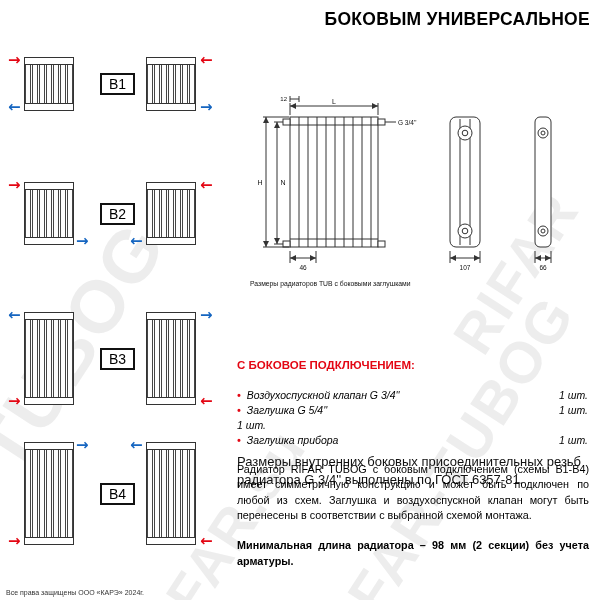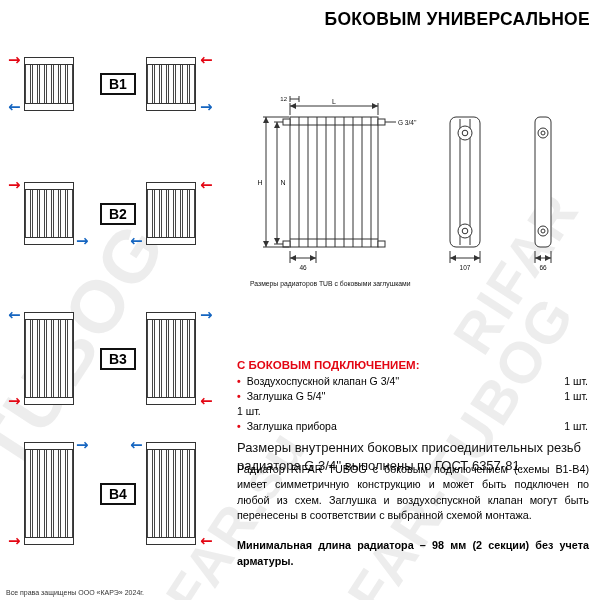--- a/index.html
+++ b/index.html
@@ -23,39 +23,39 @@
   #b4{top:442px;height:103px}
   .rad{position:absolute;top:0;bottom:0;width:50px;box-sizing:border-box;border:1px solid #333;
        background:repeating-linear-gradient(90deg,#444 0 1px,#fdfdfd 1px 5px,#444 5px 6px,#fff 6px 7px);}
   .rad::before,.rad::after{content:"";position:absolute;left:-1px;right:-1px;height:6px;
        background:#fff;border:1px solid #333;}
   .rad::before{top:-1px}
   .rad::after{bottom:-1px}
   .rad.left{left:16px}
   .rad.right{left:138px}
   .scheme-label{position:absolute;left:92px;top:50%;transform:translateY(-50%);
-       border:2px solid #111;background:#fff;font-weight:bold;font-size:14px;padding:1px 7px;}
+       border:2px solid #111;background:#fff;font-weight:normal;font-size:14px;padding:1px 7px;}
   .arrow{position:absolute;font-weight:bold;font-size:15px;line-height:1;
          font-family:"DejaVu Sans",sans-serif;}
   .arrow.red{color:#e30613}
   .arrow.blue{color:#1565c0}
   .a-tl{left:0;top:-4px} .a-bl{left:0;bottom:-4px}
   .a-tr{left:192px;top:-4px} .a-br{left:192px;bottom:-4px}
   .a-ti-l{left:68px;top:-4px} .a-bi-l{left:68px;bottom:-4px}
   .a-ti-r{left:122px;top:-4px} .a-bi-r{left:122px;bottom:-4px}
 
   
   .drawing{position:absolute;left:250px;top:95px;width:340px;height:195px;}
   .drawing text{font-family:"Liberation Sans",sans-serif;fill:#111;}
 
   
   .equip{position:absolute;left:237px;top:356px;width:351px;}
   .equip-title{font-size:11.5px;font-weight:bold;}
   .equip-sub{font-size:11.5px;font-weight:bold;color:#e30613;margin-top:3px;}
-  .equip-list{margin-top:2px;}
+  .equip-list{margin-top:16px;font-style:italic;}
   .equip-row{display:flex;justify-content:space-between;font-size:10.5px;padding:1.5px 0;}
   .bullet{color:#e30613;margin-right:6px;font-weight:bold;}
   .equip-note{font-size:13px;margin-top:6px;line-height:1.35;color:#111;}
 
   
   .desc{position:absolute;left:237px;top:462px;width:352px;font-size:10.8px;
         line-height:1.42;text-align:justify;}
   .desc-bold{margin-top:15px;font-weight:bold;}
 
   
@@ -191,21 +191,21 @@
     <text x="148" y="30" font-size="6.5">G 3/4''</text>
     <text x="10" y="90" text-anchor="middle" font-size="7">H</text>
     <text x="33" y="90" text-anchor="middle" font-size="7">N</text>
     <text x="53" y="175" text-anchor="middle" font-size="6.5">46</text>
     <text x="215" y="175" text-anchor="middle" font-size="6.5">107</text>
     <text x="293" y="175" text-anchor="middle" font-size="6.5">66</text>
     <text x="0" y="191" font-size="6.8">Размеры радиаторов TUB с боковыми заглушками</text>
   </svg>
 
   <div class="equip">
-    <div class="equip-sub">С БОКОВЫМ ПОДКЛЮЧЕНИЕМ:</div>
+    <div class="equip-sub">С БОКОВОЕ ПОДКЛЮЧЕНИЕМ:</div>
     <div class="equip-list">
       <div class="equip-row">
         <div class="equip-name"><span class="bullet">•</span><span>Воздухоспускной клапан G 3/4''</span></div>
         <div class="qty">1 шт.</div>
       </div>
       <div class="equip-row">
         <div class="equip-name"><span class="bullet">•</span><span>Заглушка G 5/4''</span></div>
         <div class="qty">1 шт.</div>
       </div>
       <div class="equip-row">

